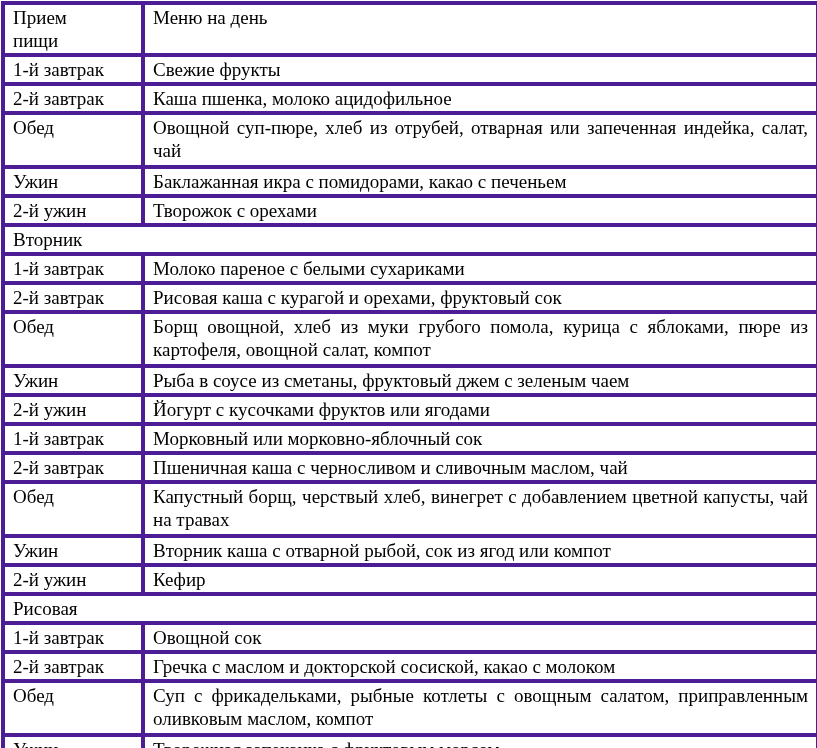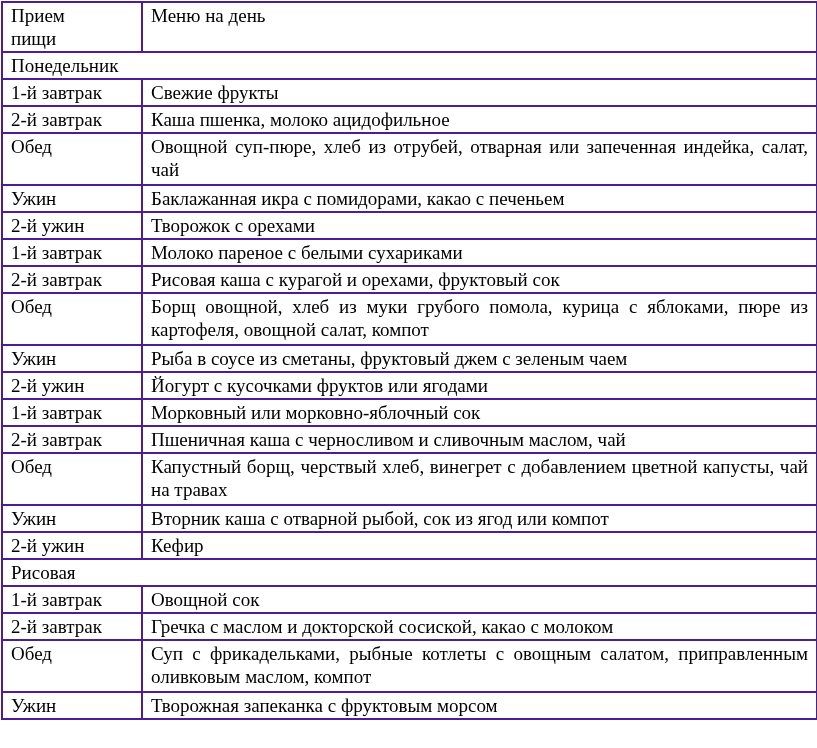--- a/index.html
+++ b/index.html
@@ -15,21 +15,21 @@
     color: #000000;
   }
   table.menu-table {
     border-collapse: collapse;
     table-layout: fixed;
     width: 815px;
     margin: 1px 0 0 1px;
     background: #ffffff;
   }
   table.menu-table td, table.menu-table th {
-    border: 2px solid #4c1d95;
+    border: 4px solid #4c1d95;
     vertical-align: top;
     padding: 1px 8px;
     font-size: 19px;
     line-height: 23px;
     font-weight: normal;
     text-align: left;
     overflow: hidden;
   }
   col.c-meal { width: 140px; }
   col.c-menu { width: 675px; }
@@ -65,43 +65,43 @@
   </colgroup>
 
   <tbody>
       <tr>
     <th class="col-header meal-header">Прием
 пищи</th>
     <th class="col-header">Меню на день</th>
   </tr>
 
   <tr>
-    <td class="day" colspan="2">Понедельник</td>
-  </tr>
-  <tr>
     <td class="meal">1-й завтрак</td>
     <td class="menu">Свежие фрукты</td>
   </tr>
   <tr>
     <td class="meal">2-й завтрак</td>
     <td class="menu">Каша пшенка, молоко ацидофильное</td>
   </tr>
   <tr>
     <td class="meal">Обед</td>
     <td class="menu long">Овощной суп-пюре, хлеб из отрубей, отварная или запеченная индейка, салат, чай</td>
   </tr>
   <tr>
     <td class="meal">Ужин</td>
     <td class="menu">Баклажанная икра с помидорами, какао с печеньем</td>
   </tr>
   <tr>
     <td class="meal">2-й ужин</td>
     <td class="menu">Творожок с орехами</td>
   </tr>
 
+  <tr>
+    <td class="day" colspan="2">Вторник</td>
+  </tr>
   <tr>
     <td class="meal">1-й завтрак</td>
     <td class="menu">Молоко пареное с белыми сухариками</td>
   </tr>
   <tr>
     <td class="meal">2-й завтрак</td>
     <td class="menu">Рисовая каша с курагой и орехами, фруктовый сок</td>
   </tr>
   <tr>
     <td class="meal">Обед</td>

